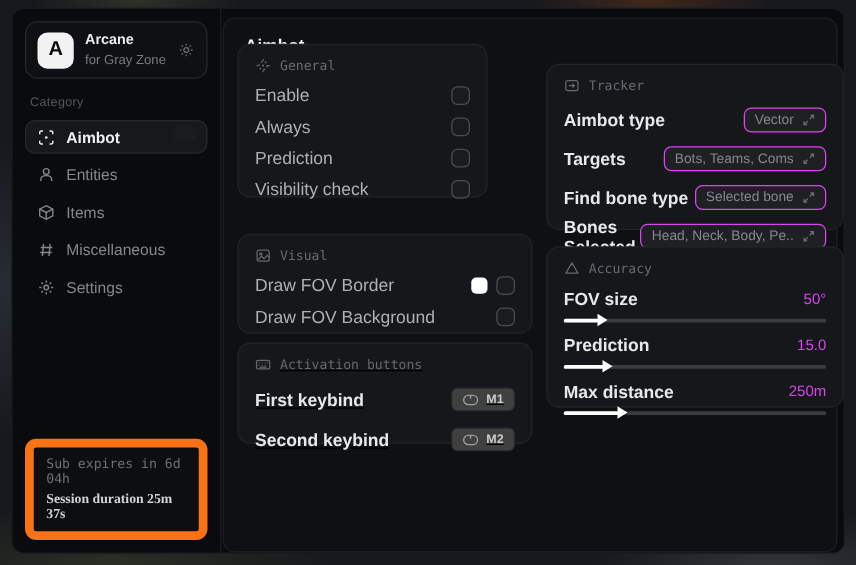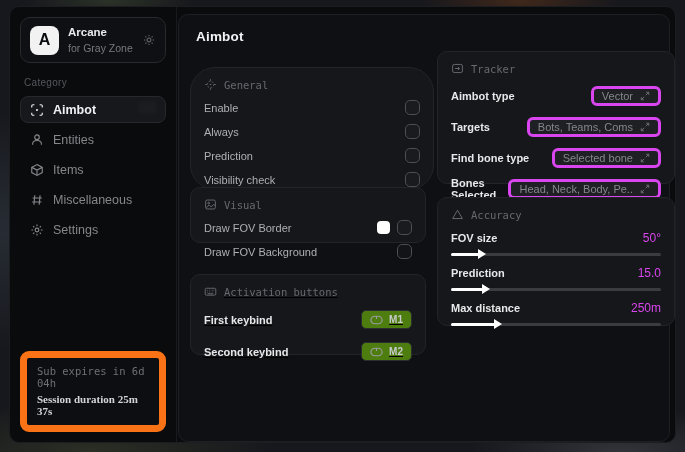--- a/index.html
+++ b/index.html
@@ -77,45 +77,45 @@
   }
   .card {
     position:absolute; background:#16171a; border:1px solid #232428;
     border-radius:10px; padding:10px 13px;
   }
   .card-head {
     display:flex; align-items:center; gap:7px;
     color:#67696e; font-family:"DejaVu Sans Mono", monospace; font-size:10.5px;
   }
   .card-head .ic { display:flex; width:13px; height:13px; }
-  .card#card-general { left:11px;  top:52px;  width:244px; height:123px;border-radius:25px; }
-  .card#card-visual  { left:11px;  top:172px; width:236px; height:56px;  }
+  .card#card-general { left:11px;  top:20px;  width:200px; height:123px; }
+  .card#card-visual  { left:11px;  top:172px; width:236px; height:80px;  }
   .card#card-activation { left:11px; top:259px; width:236px; height:81px;text-decoration:underline; }
   .card#card-tracker { left:258px; top:36px;  width:238px; height:133px; }
   .card#card-accuracy{ left:258px; top:182px; width:238px; height:129px; }
   .row {
     display:flex; align-items:center; justify-content:space-between; margin-top:9px;
   }
-  .row-label { color:#aeb0b4; font-size:11px; }
+  .row-label { color:#aeb0b4; font-size:14px; }
   .row-label.bright { color:#e7e8ea; font-weight:600; }
   .checkbox {
     width:15px; height:15px; border-radius:5px;
     border:1.5px solid #4c4e53; background:rgba(255,255,255,0.02);
   }
   .ctrl-group { display:flex; align-items:center; gap:7px; }
   .swatch { width:13px; height:13px; border-radius:4px; background:#ffffff; }
   .chip {
     display:flex; align-items:center; gap:7px; height:20px;
-    background:#1e2024; border:3px solid #d946ef; border-radius:6px;
+    background:#1e2024; border:1px solid #d946ef; border-radius:6px;
     padding:0 8px; color:#85878c; font-size:11px; white-space:nowrap;
   }
   .chip .ic { display:flex; width:10px; height:10px; color:#6b6d72; }
   .keychip {
     display:flex; align-items:center; gap:6px; height:19px;
-    background:#4d7c0f; border:1px solid #2b2d32; border-radius:5px;
+    background:#404040; border:1px solid #2b2d32; border-radius:5px;
     padding:0 8px; color:#c9cbce; font-size:10px; font-weight:700;
   }
   .keychip .ic { display:flex; width:13px; height:10px; color:#9a9ca0; }
   .tracker-row { margin-top:10px; height:21px; }
   .slider-group { margin-top:10px; }
   .slider-head { display:flex; align-items:center; justify-content:space-between; }
   .slider-value { color:#d946ef; font-size:12px; }
   .slider-track {
     position:relative; margin-top:8px; height:3px; border-radius:2px; background:#3a3c40;
   }

